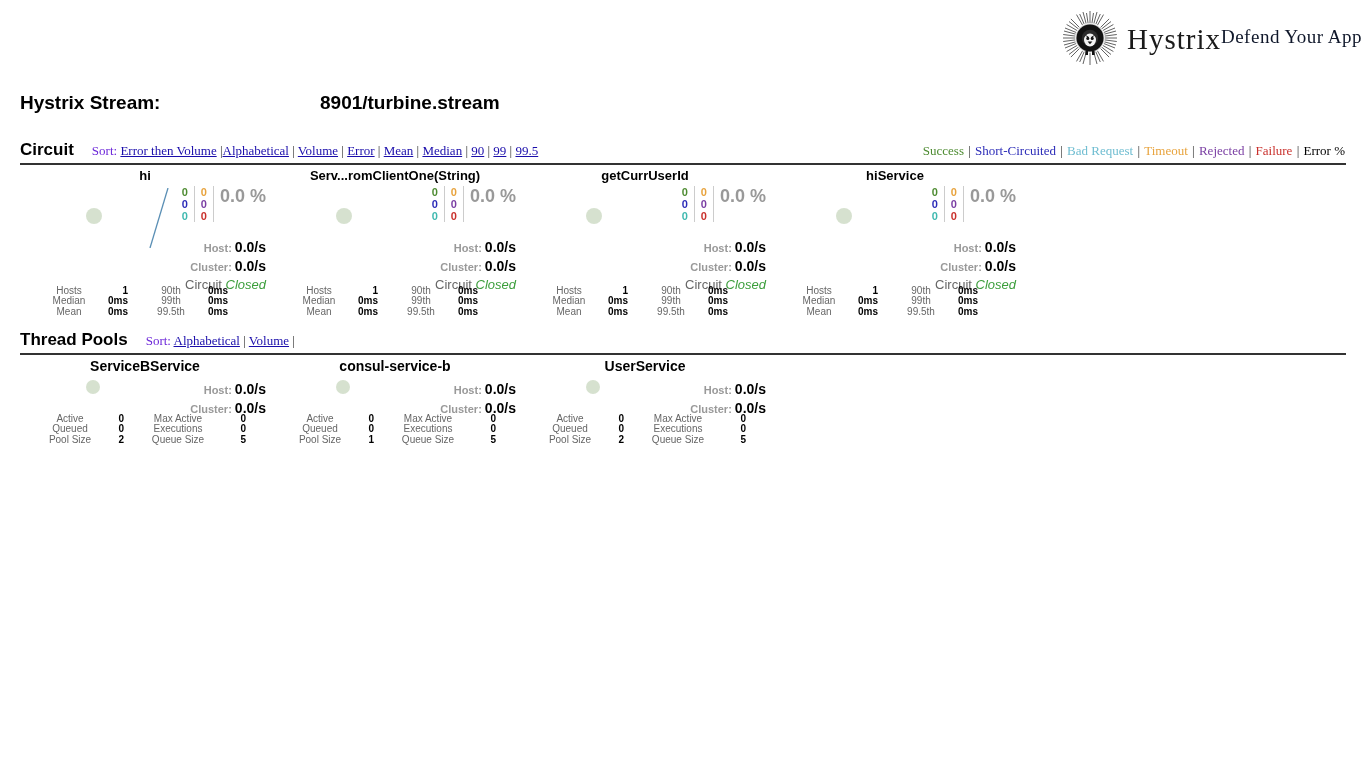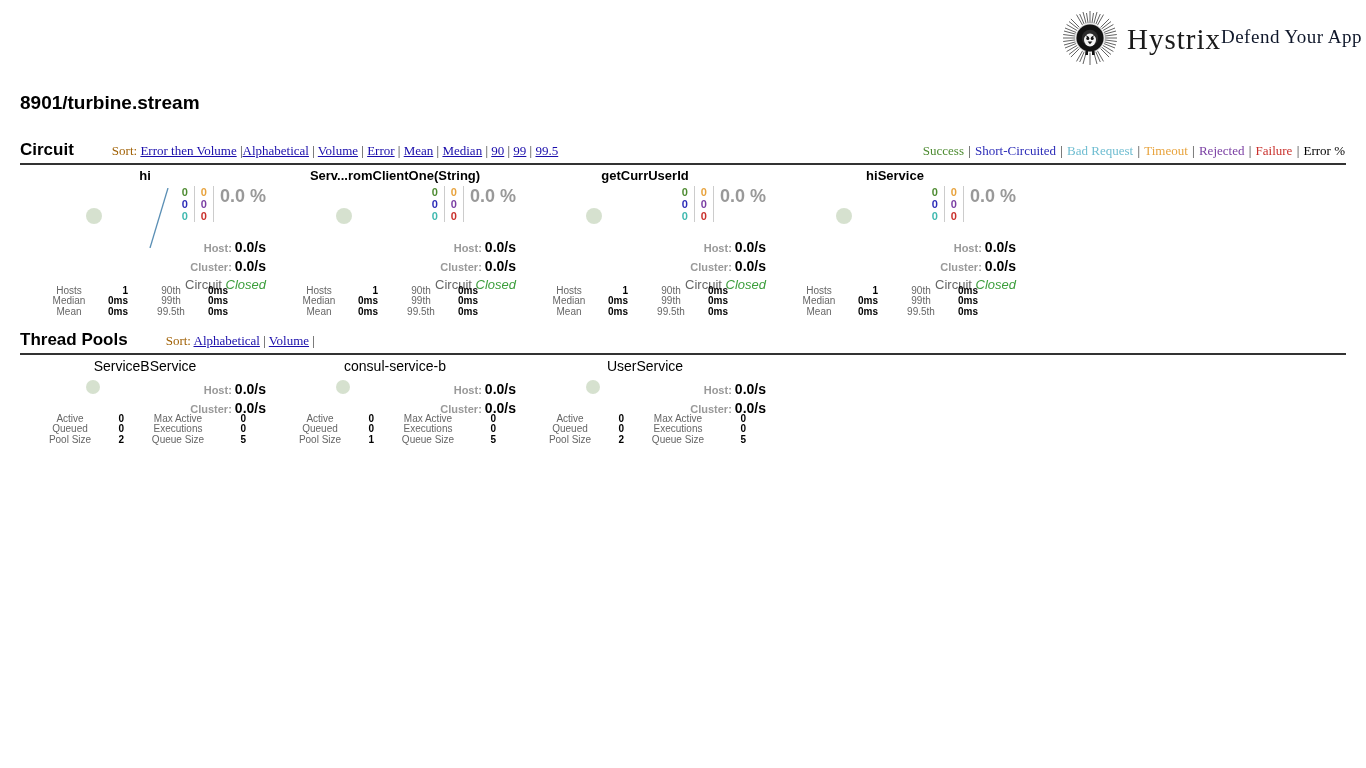--- a/index.html
+++ b/index.html
@@ -43,21 +43,21 @@
     position: absolute; left: 20px; width: 1326px;
     border-bottom: 2px solid #333;
     padding-bottom: 3px;
     display: flex; align-items: baseline;
   }
   .section-title {
     font-size: 17px; font-weight: bold; color: #000;
     margin-right: 18px;
   }
   .sort-block { font-family: "Liberation Serif", serif; font-size: 13px; color: #000; }
-  .sort-word { color: #a16207; margin-left: 20px; }
+  .sort-word { color: #6d28d9; }
   .sort-link {
     color: #1a0dab; text-decoration: underline; cursor: pointer;
   }
   .sep { color: #333; }
 
   .legend {
     margin-left: auto;
     font-family: "Liberation Serif", serif; font-size: 13px;
     white-space: nowrap;
   }
@@ -72,21 +72,21 @@
     font-family: "Liberation Sans", sans-serif;
   }
   .tp-card { height: 95px; }
 
   .card-title {
     position: absolute; top: 0; left: 0; width: 100%;
     text-align: center;
     font-size: 13px; font-weight: bold; color: #000;
     white-space: nowrap; overflow: hidden;
   }
-  .tp-card .card-title { font-size: 14px; font-weight: normal; }
+  .tp-card .card-title { font-size: 14px; font-weight: bold; }
 
   .marker {
     position: absolute; left: 66px; top: 40px;
     width: 16px; height: 16px; border-radius: 50%;
     background: #cfdcc7; opacity: .85;
   }
   .tp-card .marker { left: 66px; top: 22px; width: 14px; height: 14px; }
 
   .sparkline { position: absolute; left: 118px; top: 20px; }
 
@@ -203,20 +203,21 @@
       </g>
     </svg>
   </div>
   <div id="logo-text">
     <div id="logo-title">Hystrix</div>
     <div id="logo-sub">Defend Your App</div>
   </div>
 </div>
 
 <div id="stream-header">
+  <span id="stream-label">Hystrix Stream:</span>
   <span id="stream-value">8901/turbine.stream</span>
 </div>
 
 <div class="section-head" id="circuit-head" style="top:140px;">
   <span class="section-title">Circuit</span>
   <span class="sort-block" id="circuit-sort"><span class="sort-word">Sort: </span><span class="sort-link">Error then Volume</span><span class="sep"> |</span><span class="sort-link">Alphabetical</span><span class="sep"> | </span><span class="sort-link">Volume</span><span class="sep"> | </span><span class="sort-link">Error</span><span class="sep"> | </span><span class="sort-link">Mean</span><span class="sep"> | </span><span class="sort-link">Median</span><span class="sep"> | </span><span class="sort-link">90</span><span class="sep"> | </span><span class="sort-link">99</span><span class="sep"> | </span><span class="sort-link">99.5</span></span>
   <span class="legend" id="circuit-legend"><span class="item" style="color: rgb(77, 139, 49);">Success</span><span class="sep"> | </span><span class="item" style="color: rgb(44, 44, 184);">Short-Circuited</span><span class="sep"> | </span><span class="item" style="color: rgb(111, 189, 209);">Bad Request</span><span class="sep"> | </span><span class="item" style="color: rgb(232, 163, 61);">Timeout</span><span class="sep"> | </span><span class="item" style="color: rgb(122, 62, 163);">Rejected</span><span class="sep"> | </span><span class="item" style="color: rgb(201, 48, 44);">Failure</span><span class="sep"> | </span><span class="item" style="color: rgb(0, 0, 0);">Error %</span></span>
 </div>
 
 <div class="card-row" id="circuit-cards" style="top:168px;">

